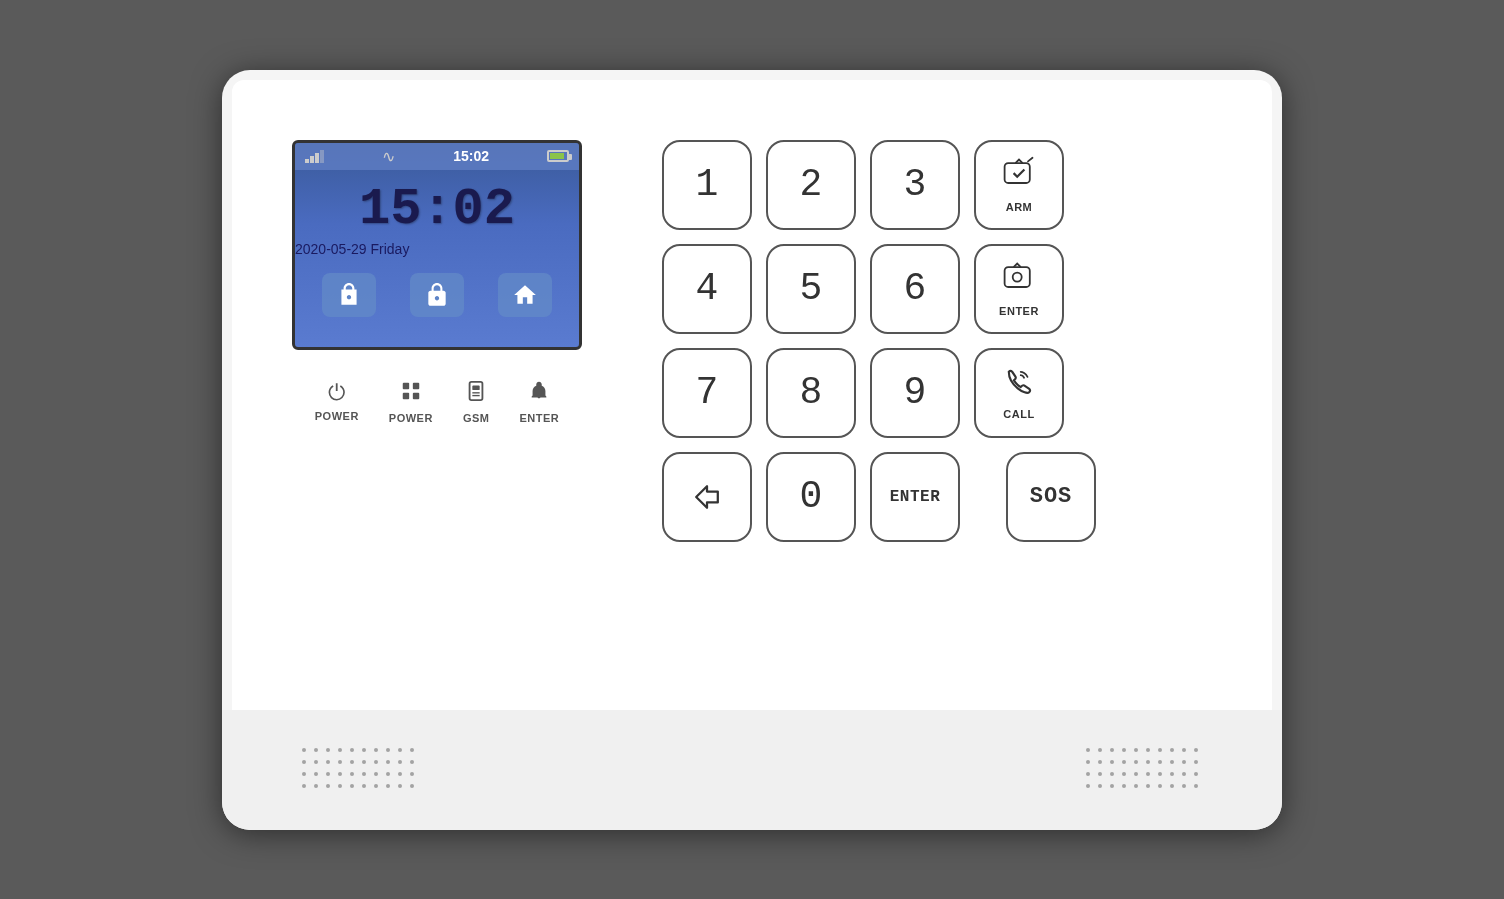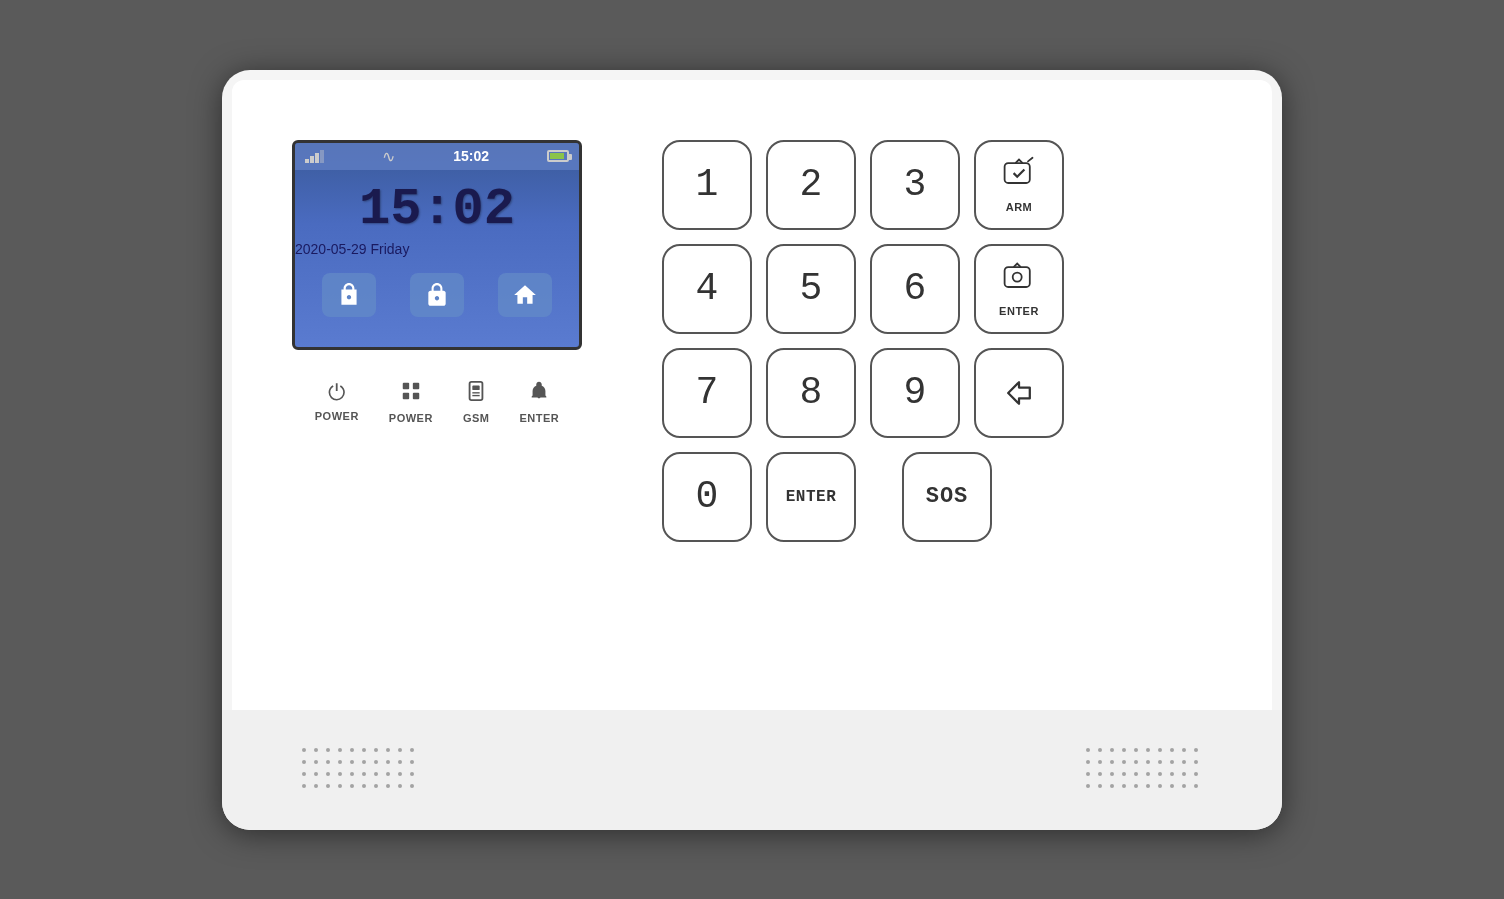--- a/index.html
+++ b/index.html
@@ -373,20 +373,30 @@
 
         <div class="key-btn">
           <span>7</span>
         </div>
         <div class="key-btn">
           <span>8</span>
         </div>
         <div class="key-btn">
           <span>9</span>
         </div>
+        <div class="key-btn call-key">
+          <span class="key-icon">
+            <svg width="34" height="34" viewBox="0 0 40 40" fill="none">
+              <path d="M8 8 C8 8 10 6 12 8 L16 14 C17 16 15 17 14 18 C14 18 18 24 22 26 C23 25 24 23 26 24 L32 28 C34 30 32 32 32 32 C28 36 8 24 8 8Z" fill="none" stroke="#333" stroke-width="2.5"></path>
+              <path d="M22 8 C24 8 28 10 30 14" stroke="#333" stroke-width="2" stroke-linecap="round" fill="none"></path>
+              <path d="M22 12 C23 12 25 13 26 15" stroke="#333" stroke-width="2" stroke-linecap="round" fill="none"></path>
+            </svg>
+          </span>
+          <span class="key-label">CALL</span>
+        </div>
 
         <div class="key-btn" style="font-size:28px;">
           <svg width="36" height="36" viewBox="0 0 40 40" fill="none">
             <path d="M8 20 L20 8 L20 14 L32 14 L32 26 L20 26 L20 32 Z" fill="none" stroke="#333" stroke-width="2.5" stroke-linejoin="round"></path>
           </svg>
         </div>
         <div class="key-btn">
           <span>0</span>
         </div>
         <div class="key-btn enter-key">

